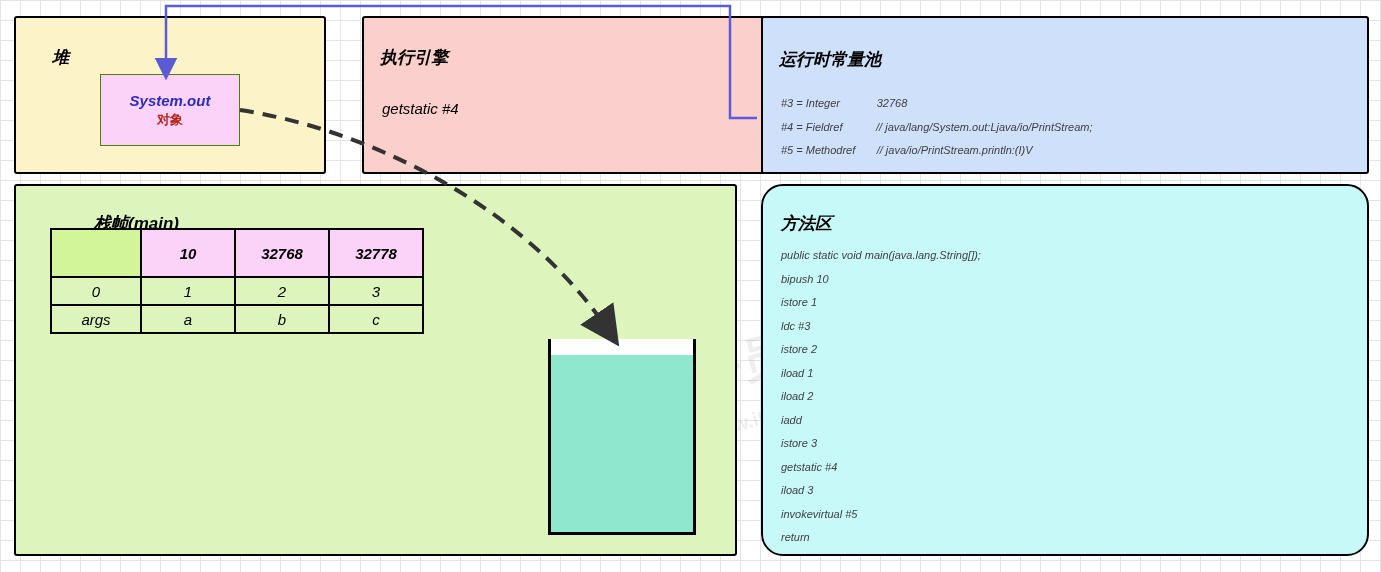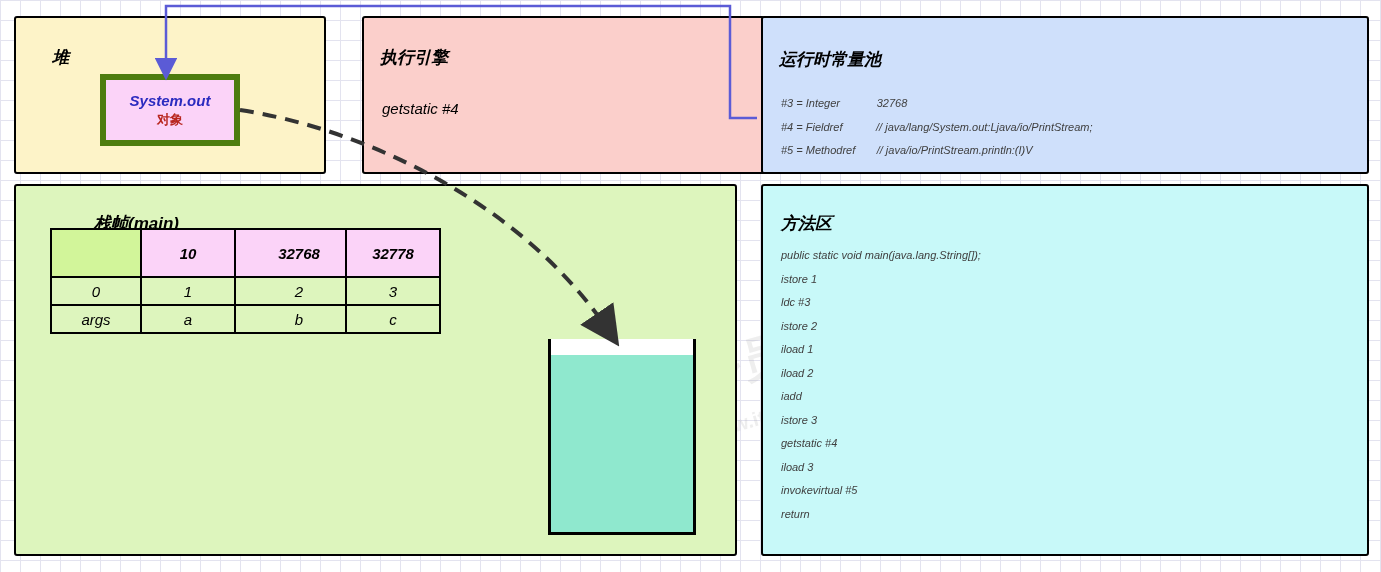--- a/index.html
+++ b/index.html
@@ -44,21 +44,21 @@
   
   #heap {
     left: 14px; top: 16px; width: 312px; height: 158px;
     background: #fdf3c8;
   }
   #heap .box-title { position: absolute; left: 36px; top: 28px; }
   #sysout-obj {
     position: absolute;
     left: 84px; top: 56px; width: 140px; height: 72px;
     background: #fbd3f8;
-    border: 6px solid #4d7c0f;
+    border: 1px solid #4d7c0f;
     box-sizing: border-box;
     display: flex;
     flex-direction: column;
     align-items: center;
     justify-content: center;
     gap: 2px;
   }
   #sysout-obj .l1 {
     font-weight: bold; font-style: italic; font-size: 15px; color: #2b2bbf;
   }
@@ -109,38 +109,39 @@
   }
   #locals .val {
     height: 46px;
     font-weight: bold;
     background: #fbd3f8;
   }
   #locals .idx { height: 26px; }
   #locals .nm  { height: 26px; border-top: none; }
   #locals .c0 { width: 88px; }
   #locals .c1 { width: 92px; }
-  #locals .c2 { width: 92px; padding-left: 17px; }
+  #locals .c2 { width: 92px; }
   #locals .c3 { width: 92px; }
   #locals .empty { background: #d2f59a; border-bottom: none;}
 
   
   #bucket {
     position: absolute;
     left: 548px; top: 339px; width: 148px; height: 196px;
     border: 3px solid #000;
     border-top: none;
     box-sizing: border-box;
     background: linear-gradient(to bottom, #ffffff 0px, #ffffff 16px, #8fe8ce 16px, #8fe8ce 100%);
   }
 
   
   #method {
     left: 761px; top: 184px; width: 608px; height: 372px;
     background: #c8f9f9;
+    border-radius: 22px;
   }
   #method .box-title { position: absolute; left: 18px; top: 26px; }
   #method .lines { position: absolute; left: 18px; top: 58px; }
 
   
   #arrows {
     position: absolute;
     left: 0; top: 0;
     width: 1381px; height: 572px;
     pointer-events: none;
@@ -212,20 +213,21 @@
     </tr>
   </tbody>
     </table>
 
   <div id="bucket"></div>
 
   <div class="box" id="method">
     <div class="box-title">方法区</div>
     <div class="lines">
       <div class="mono-line">public static void main(java.lang.String[]);</div>
+      <div class="mono-line">bipush 10</div>
       <div class="mono-line">istore 1</div>
       <div class="mono-line">ldc #3</div>
       <div class="mono-line">istore 2</div>
       <div class="mono-line">iload 1</div>
       <div class="mono-line">iload 2</div>
       <div class="mono-line">iadd</div>
       <div class="mono-line">istore 3</div>
       <div class="mono-line">getstatic #4</div>
       <div class="mono-line">iload 3</div>
       <div class="mono-line">invokevirtual #5</div>

